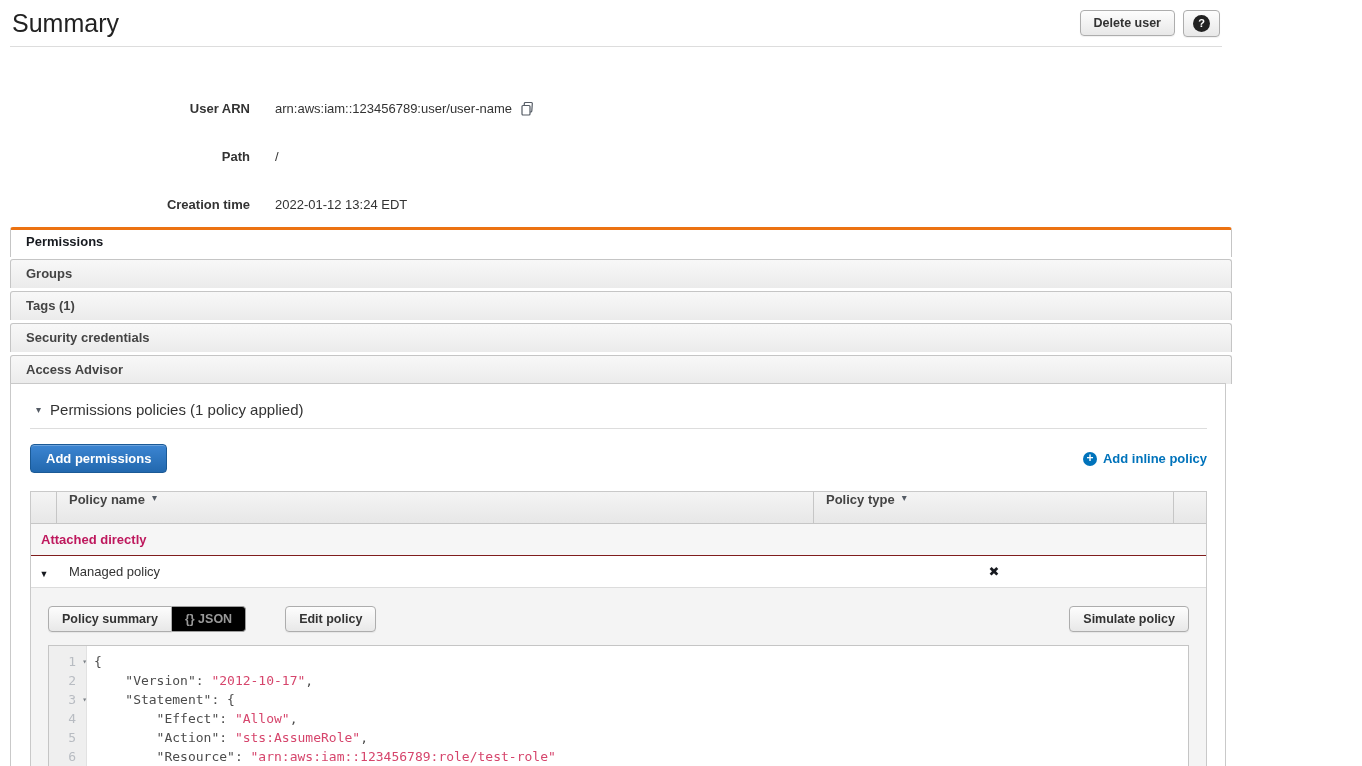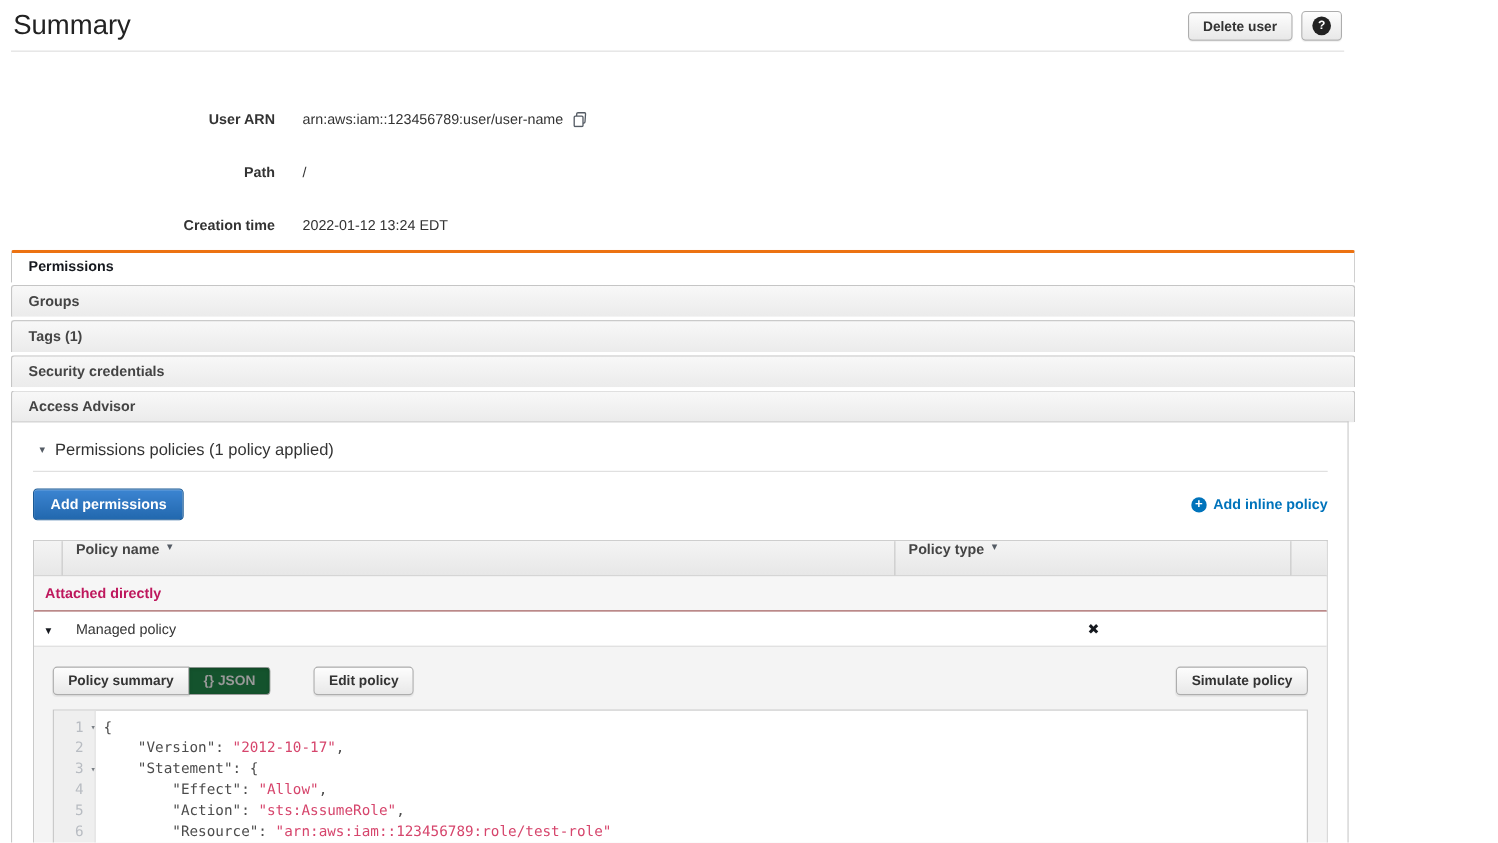--- a/index.html
+++ b/index.html
@@ -5,21 +5,21 @@
   * { margin:0; padding:0; box-sizing:border-box; }
   html,body { width:1362px; height:766px; overflow:hidden; background:#fff;
     font-family:"Liberation Sans","DejaVu Sans",sans-serif; color:#16191f; }
 
   .page { width:1232px; height:766px; position:relative; }
 
   
   .page-header { height:47px; margin:0 10px; border-bottom:1px solid #ddd;
     display:flex; align-items:center; justify-content:space-between; padding:0 2px; }
   .page-title { font-size:25px; font-weight:500; color:#222; }
-  .header-actions { display:flex; gap:8px; align-items:flex-end; }
+  .header-actions { display:flex; gap:8px; align-items:center; }
   .btn { display:inline-flex; align-items:center; justify-content:center;
     background:linear-gradient(#fdfdfd,#e8e8e8); border:1px solid #adadad;
     border-radius:4px; font-size:12.5px; font-weight:bold; color:#333;
     padding:5px 13px; cursor:pointer; box-shadow:0 1px 1px rgba(0,0,0,0.06); }
   .btn-help { padding:4px 9px; }
   .help-circle { display:inline-block; width:17px; height:17px; border-radius:50%;
     background:#222; color:#fff; font-size:11px; font-weight:bold; line-height:17px;
     text-align:center; }
 
   
@@ -75,21 +75,21 @@
   .policy-type-cell { font-size:13px; color:#333; padding-left:12px; }
   .detach-cell { text-align:center; cursor:pointer; font-size:13px; font-weight:bold; color:#16191f; }
 
   
   .detail-panel { background:#f4f4f4; border-top:1px solid #dcdcdc; padding:18px 17px 22px 17px; }
   .detail-toolbar { display:flex; align-items:center;gap:39px; }
   .seg-group { display:flex; }
   .seg-group .btn { border-radius:0; }
   .seg-group .btn:first-child { border-radius:4px 0 0 4px; }
   .seg-group .btn:last-child { border-radius:0 4px 4px 0; border-left:none; }
-  .btn.pressed { background:#14532d; box-shadow:inset 0 1px 3px rgba(0,0,0,0.18);
+  .btn.pressed { background:#000000; box-shadow:inset 0 1px 3px rgba(0,0,0,0.18);
     color:#999; border-color:#9d9d9d; }
   .toolbar-spacer { flex:1; }
   .ml { }
 
   
   .editor { margin-top:13px; height:285px; background:#fff; border:1px solid #c5c5c5;
     display:flex; position:relative; overflow:hidden;
     font-family:"DejaVu Sans Mono","Liberation Mono",monospace; font-size:13px; }
   .gutter { width:38px; background:#efefef; border-right:1px solid #e2e2e2;
     padding-top:6px; flex:none; }

